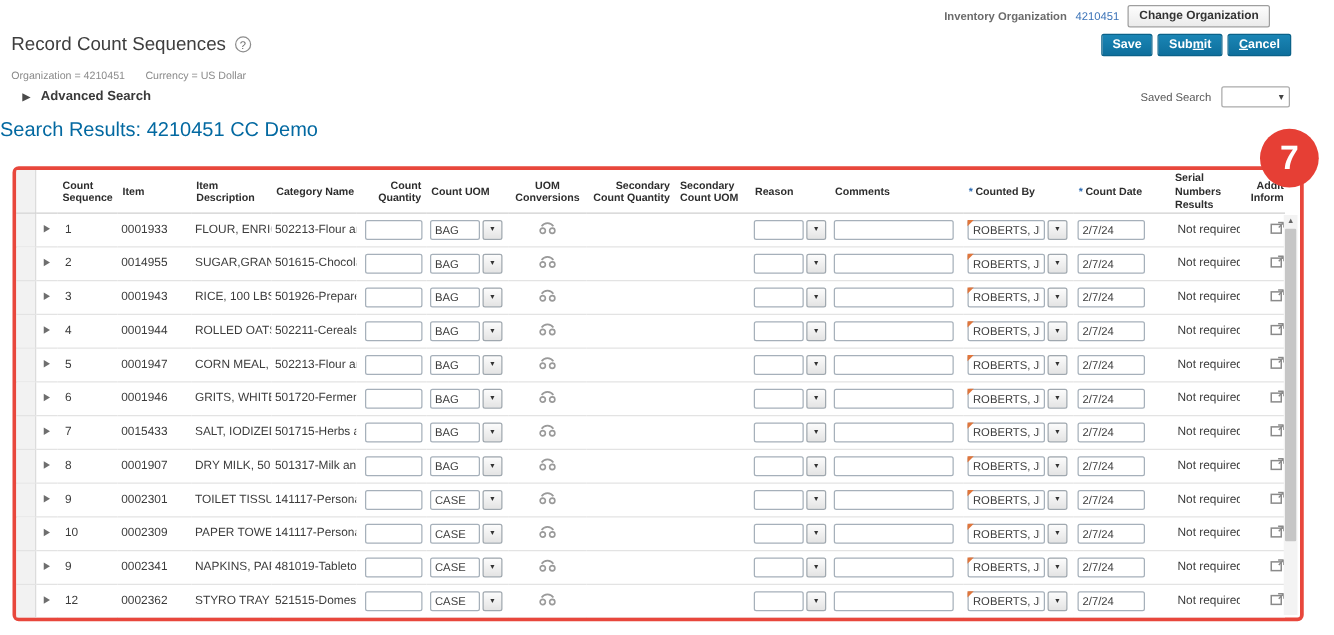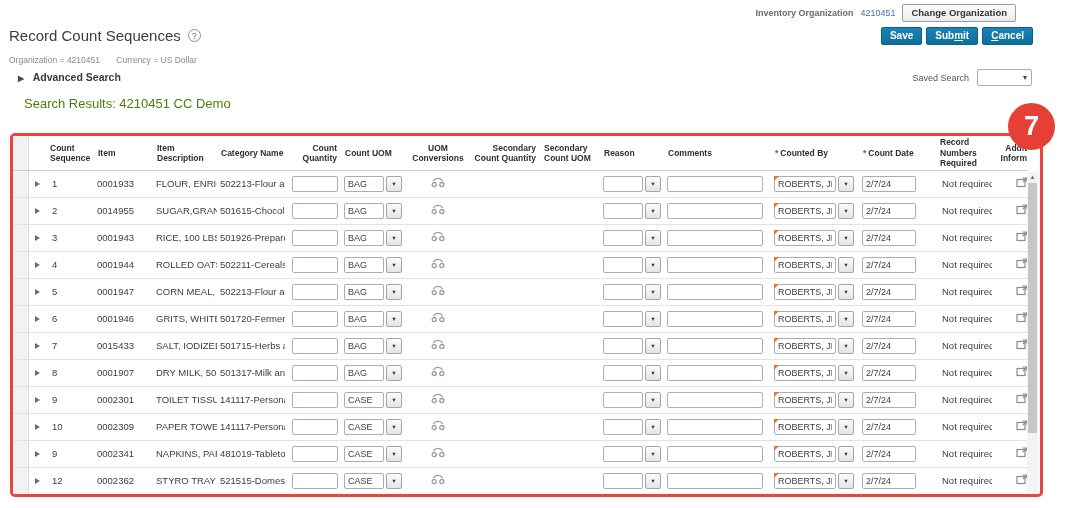--- a/index.html
+++ b/index.html
@@ -26,21 +26,21 @@
   .context-line { position:absolute; left:9px; top:55px; font-size:8.5px; color:#8a8a8a; }
   .context-line span { margin-right:14px; }
   .advanced-search { position:absolute; left:18px; top:71px; font-size:10.5px; font-weight:bold; color:#3a3a3a; cursor:pointer; }
   .advanced-search .tri { font-size:8px; color:#4a4a4a; margin-right:6px; }
   .saved-search { position:absolute; top:69px; right:35px; display:flex; align-items:center; gap:8px; }
   .saved-search .ss-label { font-size:9px; color:#555; }
   .select-box { position:relative; width:55px; height:17px; border:1px solid #ababab; border-radius:2px; background:#fff; cursor:pointer; }
   .select-box .chev { position:absolute; right:4px; top:3px; font-size:8px; color:#444; }
 
   
-  .results-title { position:absolute; left:24px; top:96px; font-size:13px; color:#4d7c0f; }
+  .results-title { position:absolute; left:0; top:96px; font-size:16px; color:#0369a1; }
   .toolbar { position:absolute; left:18px; top:132px; display:flex; align-items:flex-end; font-size:9.5px; color:#333; }
   .menu-btn { display:flex; align-items:center; gap:4px; margin-right:14px; cursor:pointer; }
   .menu-btn .chev { font-size:5.5px; color:#444; }
   .tb-icons { display:flex; align-items:center; gap:12px; margin-left:18px; }
   .tb-icon { color:#c4c4c4; cursor:default; }
   .tb-plus { font-size:13px; font-weight:bold; }
   .tb-pencil { font-size:11px; }
   .tb-x { font-size:11px; font-weight:bold; }
 
   
@@ -186,21 +186,21 @@
             <th class="nowrap"><span>Category Name</span></th>
             <th class="al-r"><span>Count Quantity</span></th>
             <th class="nowrap"><span>Count UOM</span></th>
             <th class="al-c"><span>UOM Conversions</span></th>
             <th class="al-r"><span>Secondary Count Quantity</span></th>
             <th><span>Secondary Count UOM</span></th>
             <th class="nowrap"><span>Reason</span></th>
             <th class="nowrap"><span>Comments</span></th>
             <th class="nowrap"><span class="req">*</span><span>Counted By</span></th>
             <th class="nowrap"><span class="req">*</span><span>Count Date</span></th>
-            <th><span>Record Numbers Required</span></th>
+            <th><span>Serial Numbers Results</span></th>
             <th class="al-r"><span>Addit Inform</span></th>
           </tr>
         </thead>
         <tbody>
   <tr>
     <td class="rowhdr"></td>
     <td class="al-c"><span class="tri-right"></span></td>
     <td class="pad-l">1</td>
     <td><span class="flagged-text"><span>0001933</span></span></td>
     <td>FLOUR, ENRIC...</td>

